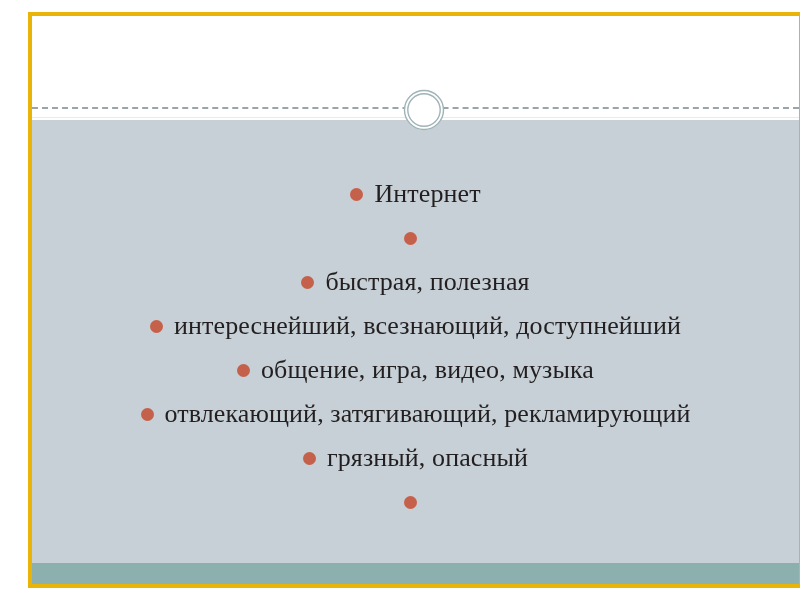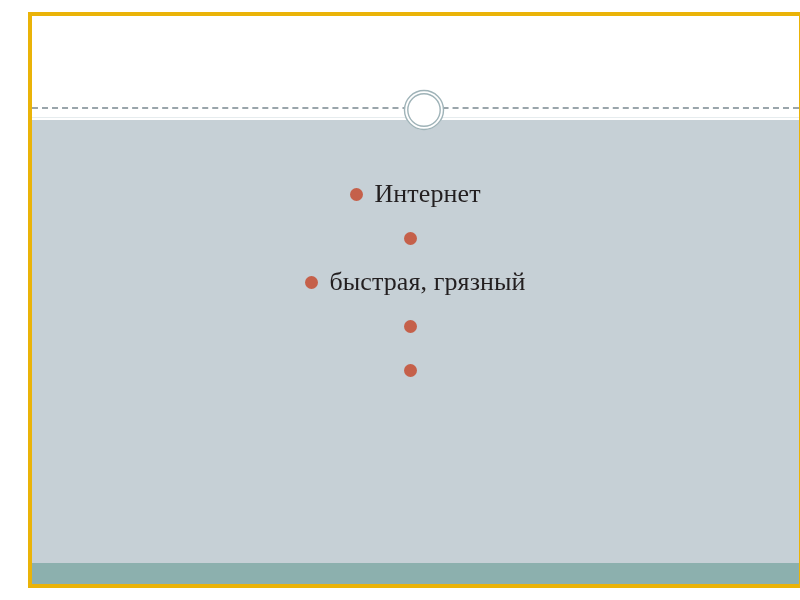--- a/index.html
+++ b/index.html
@@ -171,24 +171,33 @@
 
     <div class="list-wrap">
       <ul class="content-list">
         <li class="bullet-line">
           <span class="bullet-dot"></span><span class="bullet-text">Интернет</span>
         </li>
         <li class="bullet-line">
           <span class="bullet-dot"></span>
         </li>
         <li class="bullet-line">
-          <span class="bullet-dot"></span><span class="bullet-text">быстрая, грязный</span>
-        </li>
-        <li class="bullet-line">
-          <span class="bullet-dot"></span>
+          <span class="bullet-dot"></span><span class="bullet-text">быстрая, полезная</span>
+        </li>
+        <li class="bullet-line">
+          <span class="bullet-dot"></span><span class="bullet-text">интереснейший, всезнающий, доступнейший</span>
+        </li>
+        <li class="bullet-line">
+          <span class="bullet-dot"></span><span class="bullet-text">общение, игра, видео, музыка</span>
+        </li>
+        <li class="bullet-line">
+          <span class="bullet-dot"></span><span class="bullet-text">отвлекающий, затягивающий, рекламирующий</span>
+        </li>
+        <li class="bullet-line">
+          <span class="bullet-dot"></span><span class="bullet-text">грязный, опасный</span>
         </li>
         <li class="bullet-line">
           <span class="bullet-dot"></span>
         </li>
       </ul>
     </div>
 
     <div class="footer-band"></div>
     <div class="footer-edge"></div>
 

